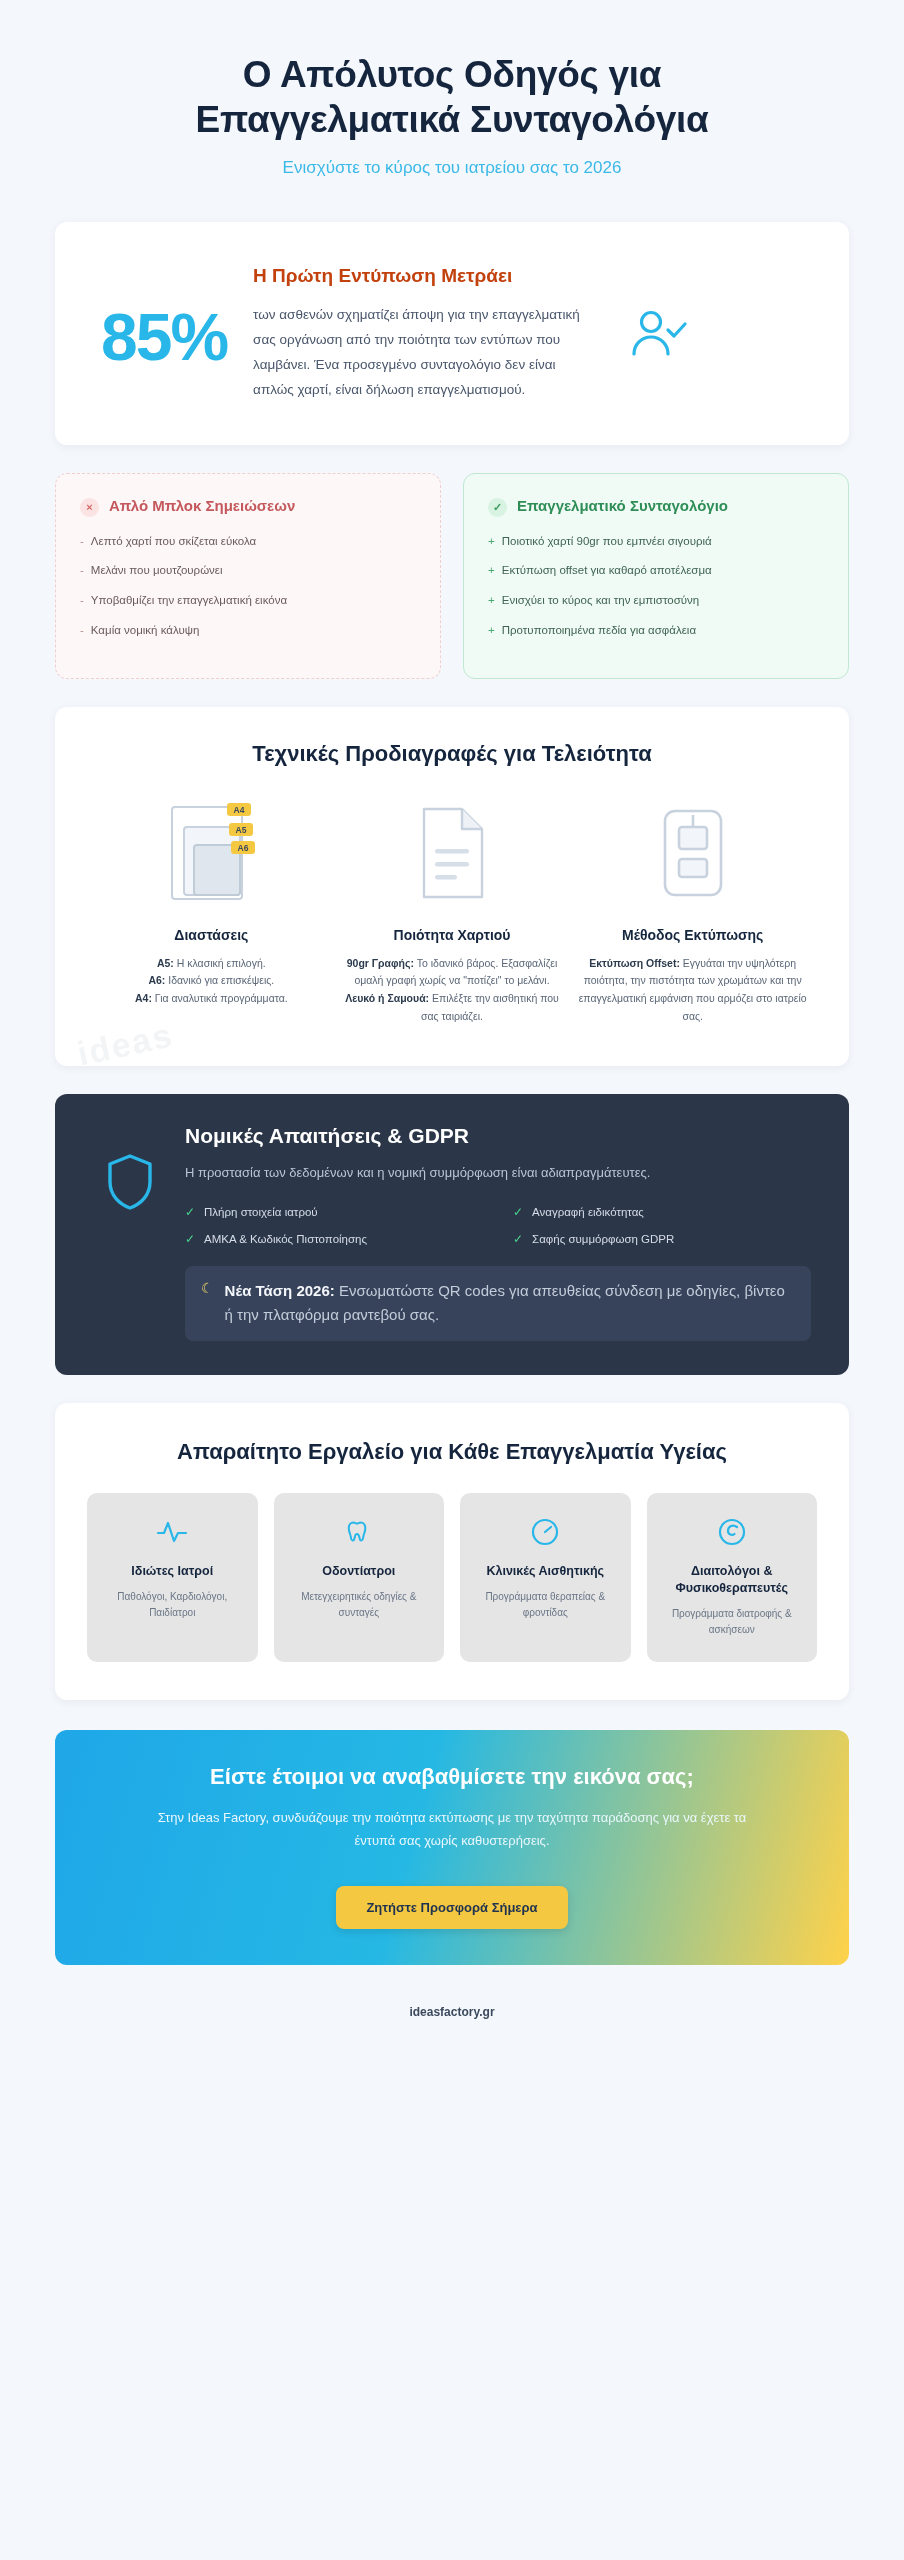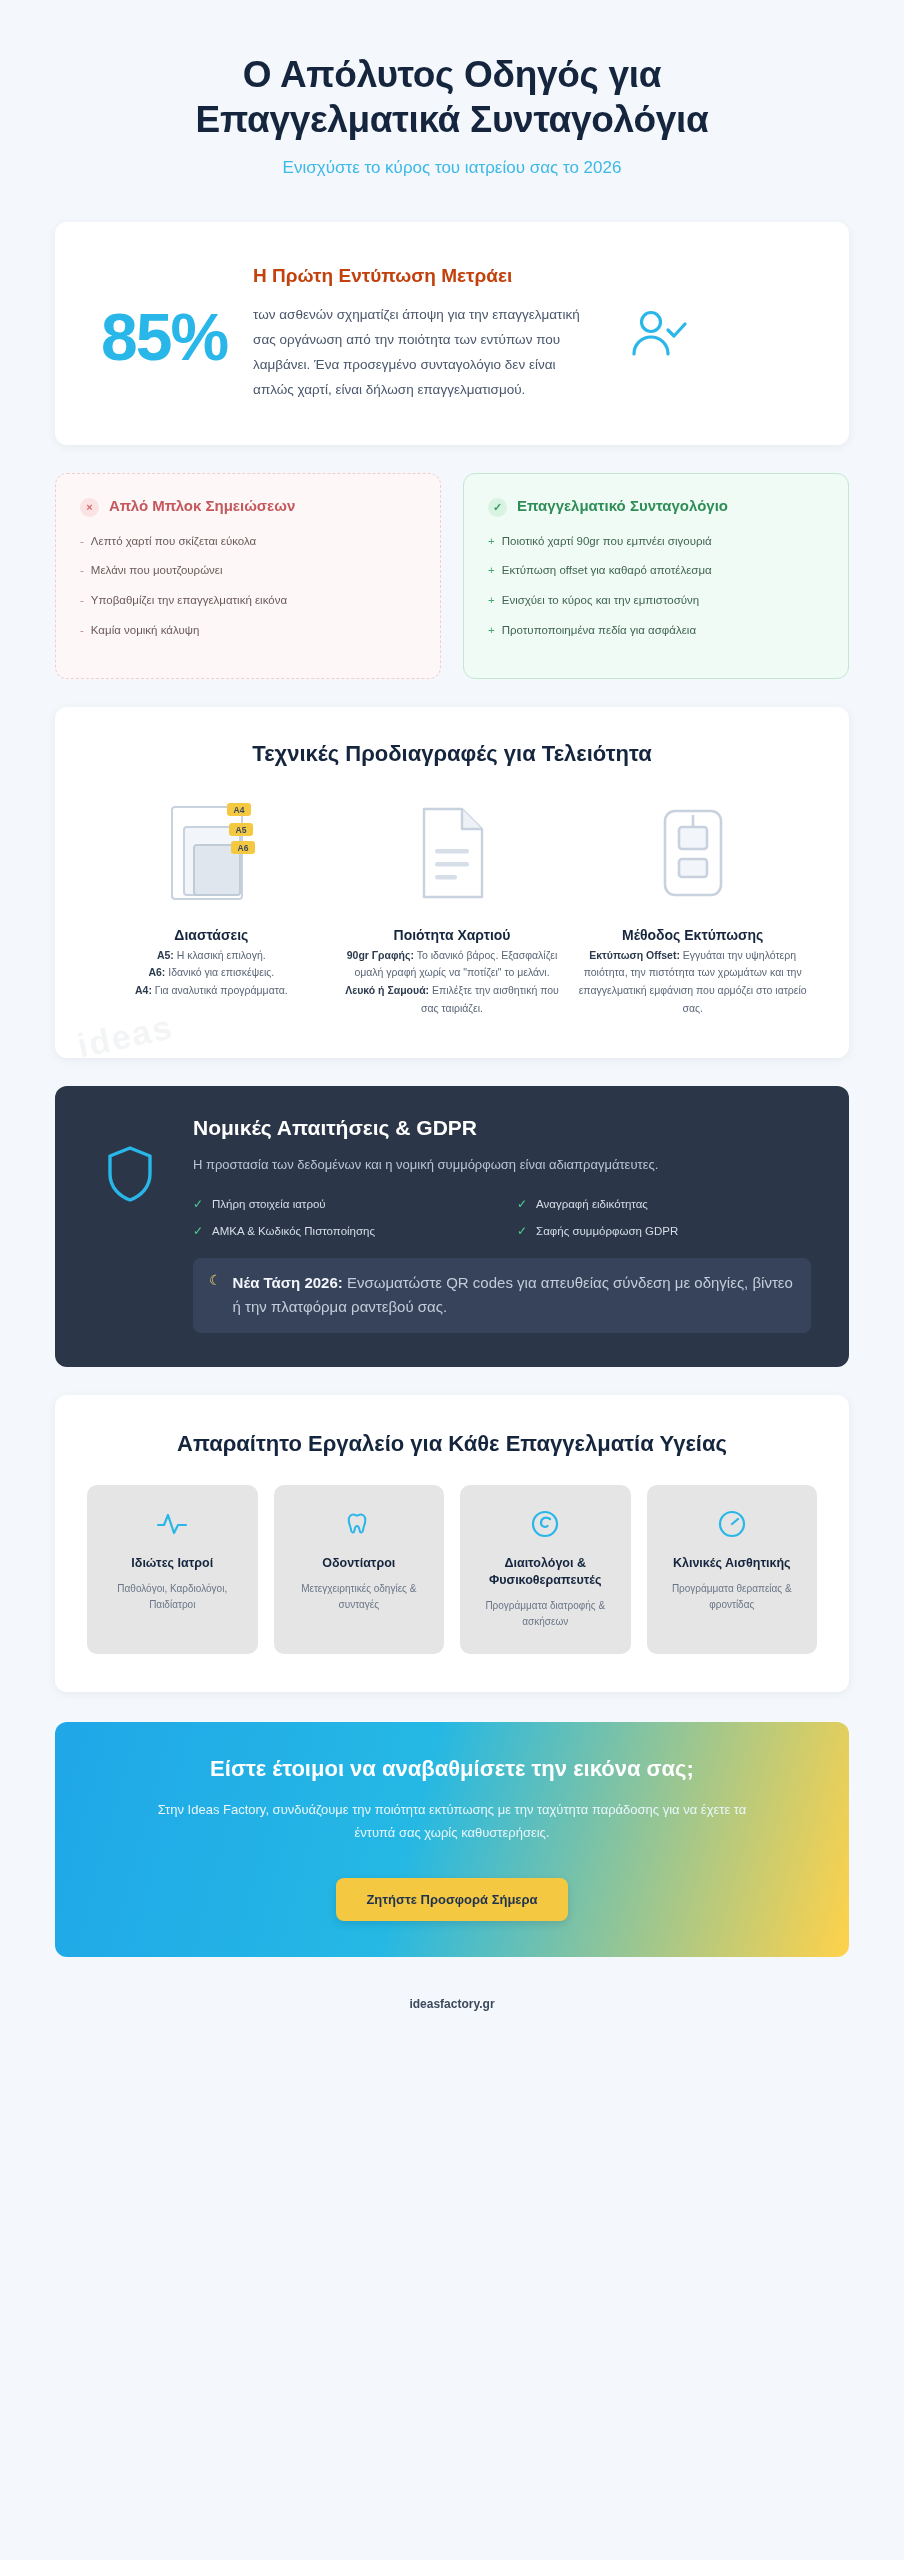--- a/index.html
+++ b/index.html
@@ -161,21 +161,21 @@
     height: 112px;
     display: flex;
     align-items: center;
     justify-content: center;
     margin-bottom: 18px;
   }
   .spec-title {
     font-size: 14px;
     font-weight: bold;
     color: #14253d;
-    margin-bottom: 4px;
+    margin-bottom: 12px;
   }
   .spec-text {
     font-size: 10.5px;
     line-height: 1.7;
     color: #5a6677;
   }
   .spec-text b { color: #2b3a4d; }
   .watermark {
     position: absolute;
     left: 22px; bottom: 2px;
@@ -187,21 +187,21 @@
     pointer-events: none;
   }
 
   
   .legal {
     margin-top: 28px;
     background: #2b3648;
     border-radius: 12px;
     padding: 30px 38px 34px 38px;
     display: flex;
-    gap: 26px;
+    gap: 18px;
     color: #e8edf5;
   }
   .legal-shield { flex: 0 0 auto; width: 74px; display:flex; align-items:flex-start; justify-content:center; padding-top: 28px;}
   .legal-body { flex: 1 1 auto; }
   .legal h2 {
     font-size: 21px;
     font-weight: bold;
     color: #ffffff;
     margin-bottom: 14px;
   }
@@ -516,36 +516,36 @@
           </svg>
         </div>
         <div class="aud-title">Οδοντίατροι</div>
         <div class="aud-text">Μετεγχειρητικές οδηγίες &amp; συνταγές</div>
       </div>
 
       <div class="aud">
         <div class="aud-icon">
           <svg width="30" height="30" viewBox="0 0 30 30" fill="none" stroke="#29b6e8" stroke-width="2.2" stroke-linecap="round" stroke-linejoin="round">
             <circle cx="15" cy="15" r="12"></circle>
-            <path d="M20 10c-4-3-9-1-9 4 0 3.5 4 5 6.5 3"></path>
-          </svg>
-        </div>
-        <div class="aud-title">Διαιτολόγοι &amp; Φυσικοθεραπευτές</div>
-        <div class="aud-text">Προγράμματα διατροφής &amp; ασκήσεων</div>
+            <path d="M15 15l6-5"></path>
+          </svg>
+        </div>
+        <div class="aud-title">Κλινικές Αισθητικής</div>
+        <div class="aud-text">Προγράμματα θεραπείας &amp; φροντίδας</div>
       </div>
 
       <div class="aud">
         <div class="aud-icon">
           <svg width="30" height="30" viewBox="0 0 30 30" fill="none" stroke="#29b6e8" stroke-width="2.2" stroke-linecap="round" stroke-linejoin="round">
             <circle cx="15" cy="15" r="12"></circle>
-            <path d="M15 15l6-5"></path>
-          </svg>
-        </div>
-        <div class="aud-title">Κλινικές Αισθητικής</div>
-        <div class="aud-text">Προγράμματα θεραπείας &amp; φροντίδας</div>
+            <path d="M20 10c-4-3-9-1-9 4 0 3.5 4 5 6.5 3"></path>
+          </svg>
+        </div>
+        <div class="aud-title">Διαιτολόγοι &amp; Φυσικοθεραπευτές</div>
+        <div class="aud-text">Προγράμματα διατροφής &amp; ασκήσεων</div>
       </div>
 
     </div>
   </section>
 
   <section class="cta">
     <h2>Είστε έτοιμοι να αναβαθμίσετε την εικόνα σας;</h2>
     <p>Στην Ideas Factory, συνδυάζουμε την ποιότητα εκτύπωσης με την ταχύτητα παράδοσης για να έχετε τα έντυπά σας χωρίς καθυστερήσεις.</p>
     <button class="cta-btn">Ζητήστε Προσφορά Σήμερα</button>
   </section>

